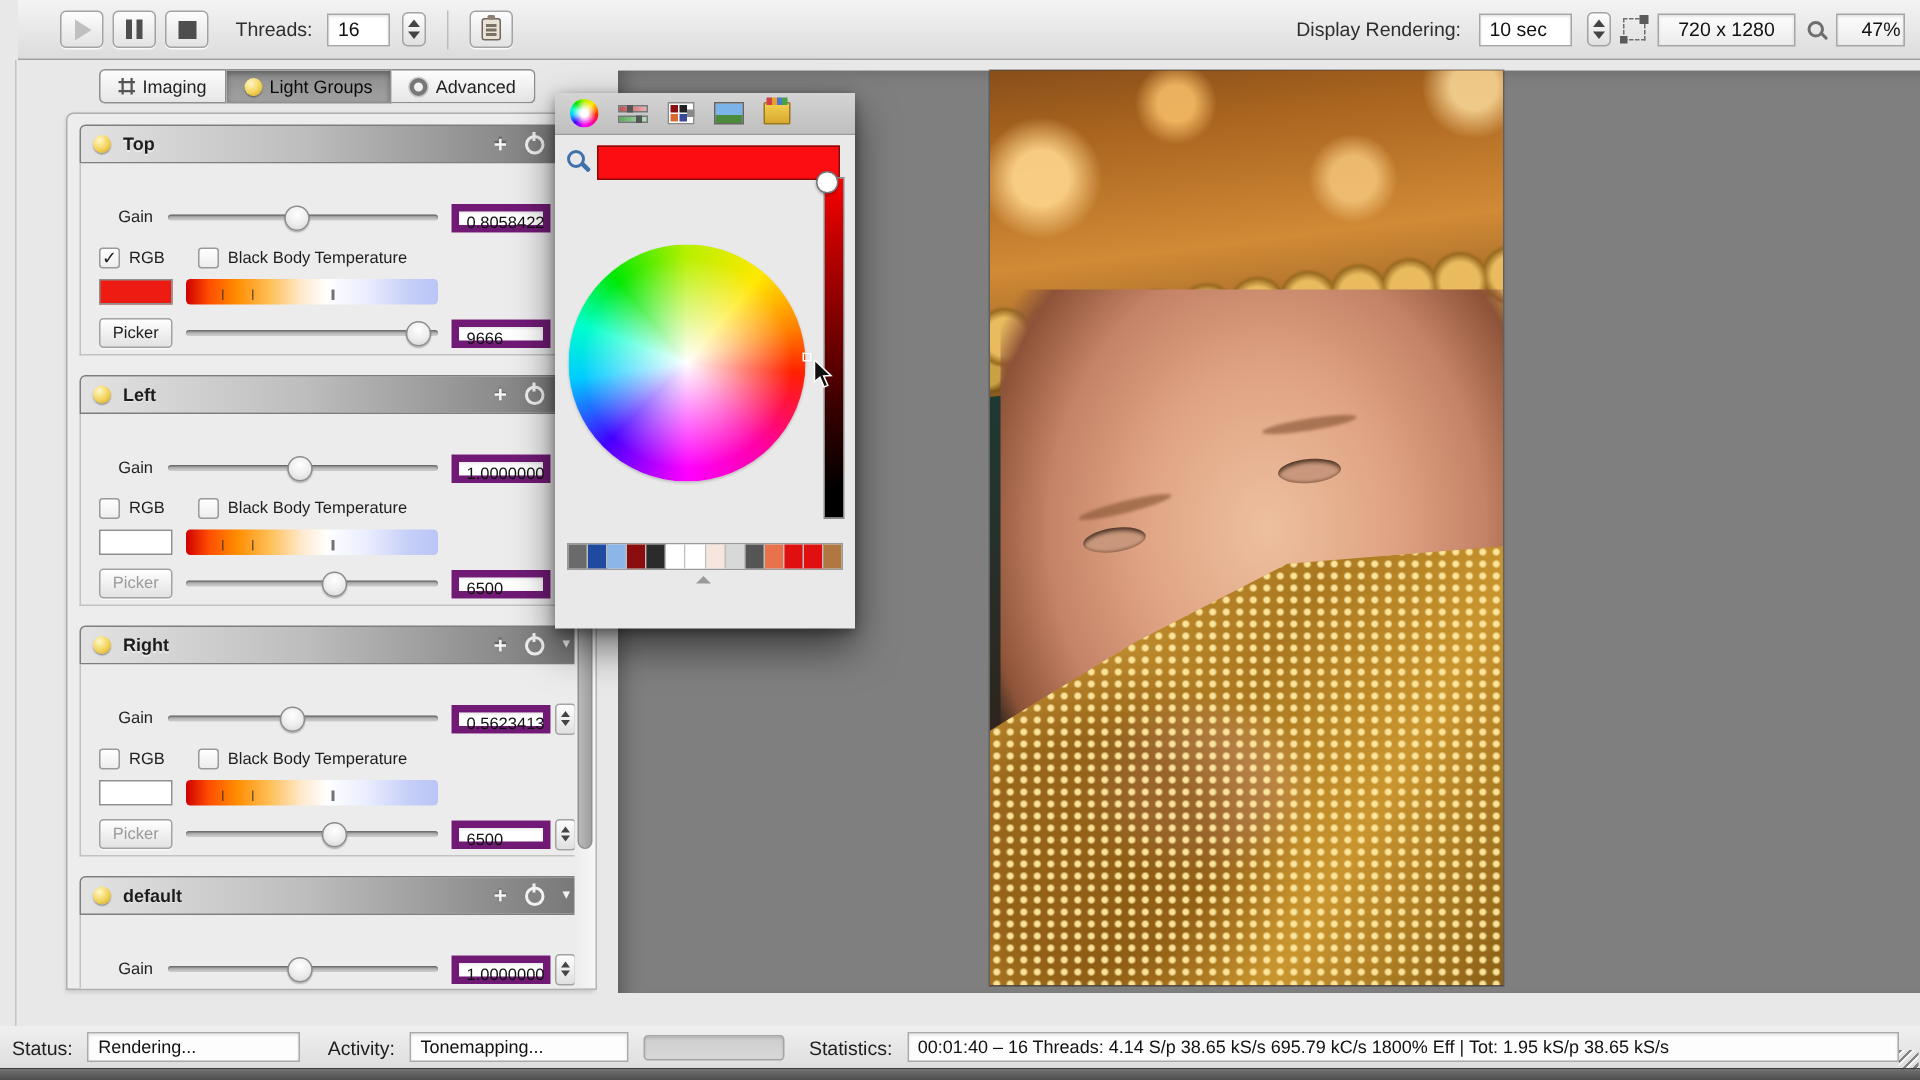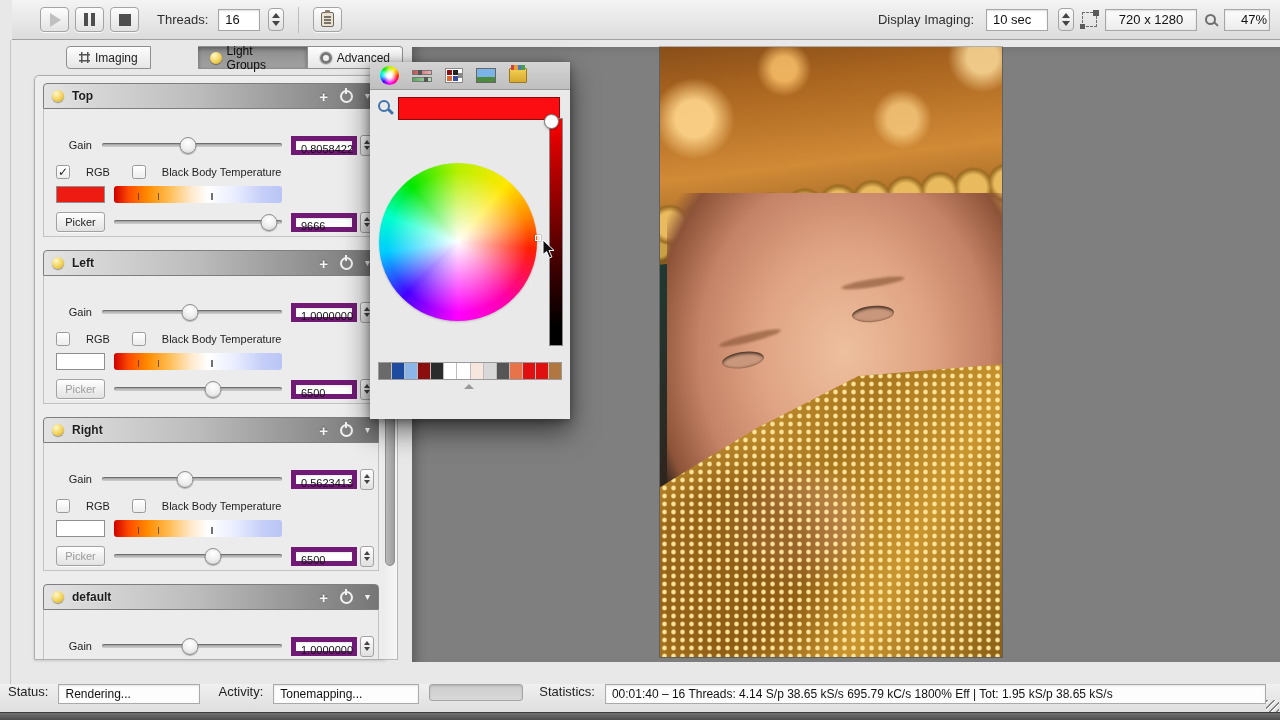--- a/index.html
+++ b/index.html
@@ -89,31 +89,31 @@
       linear-gradient(120deg, #d6a23c 0%, #a9771f 45%, #c9952f 70%, #8a5f16 100%);
     background-size:9px 8px, auto, auto, auto; }
 
   
   .panel { position:absolute; left:12px; top:0; width:391px; height:644px; }
   .tabbar { position:absolute; left:54px; top:6px; height:23px; display:flex; }
   .tab { display:flex; align-items:center; gap:5px; padding:0 12px; font-size:12px; color:#222;
     border:1px solid #8f8f8f; border-left:none; background:linear-gradient(#fdfdfd,#e6e6e6); height:23px; }
   .tab:first-child { border-left:1px solid #8f8f8f; border-radius:4px 0 0 4px; }
   .tab:last-child { border-radius:0 4px 4px 0; }
-  .tab.active { background:linear-gradient(#8c8c8c,#a2a2a2); box-shadow:inset 0 2px 4px rgba(0,0,0,.35); color:#0a0a0a;margin-left:47px; }
+  .tab.active { background:linear-gradient(#8c8c8c,#a2a2a2); box-shadow:inset 0 2px 4px rgba(0,0,0,.35); color:#0a0a0a; }
   .ic-frame { width:11px; height:11px; position:relative;
     background:linear-gradient(#555,#555) 2px 0/1.5px 11px no-repeat, linear-gradient(#555,#555) 7.5px 0/1.5px 11px no-repeat,
       linear-gradient(#555,#555) 0 2px/11px 1.5px no-repeat, linear-gradient(#555,#555) 0 7.5px/11px 1.5px no-repeat; }
   .ic-bulb { width:12px; height:12px; border-radius:50%;
     background:radial-gradient(circle at 35% 30%, #fff8c8 0%, #f2d258 55%, #c89c22 100%);
     box-shadow:0 1px 1px rgba(0,0,0,.35); }
   .ic-gear { width:12px; height:12px; border-radius:50%; border:3.5px solid #787878; background:transparent;
     box-shadow:0 0 0 1px rgba(0,0,0,.15); }
 
-  .groups-box { position:absolute; left:22px; top:35px; width:352px; height:585px;
+  .groups-box { position:absolute; left:32px; top:35px; width:352px; height:585px;
     background:#ededed; border:1px solid #aeaeae; border-radius:5px 5px 0 0; overflow:hidden;
     box-shadow:0 1px 3px rgba(0,0,0,.15); }
   .scrollbar { position:absolute; left:371px; top:35px; width:15px; height:585px;
     background:linear-gradient(90deg,#ececec,#f7f7f7); border:1px solid #b8b8b8; border-left:none; }
   .scroll-thumb { position:absolute; left:1.5px; top:2px; width:10px; height:488px; border-radius:6px;
     background:linear-gradient(90deg,#b9b9b9,#9f9f9f); border:1px solid #8f8f8f; }
 
   .group { position:absolute; left:8px; width:336px; height:154px; }
   .g0 { top:7px; } .g1 { top:174px; } .g2 { top:341px; } .g3 { top:508px; }
   .g-header { height:26px; border:1px solid #7e7e7e; border-radius:4px 4px 0 0;
@@ -141,21 +141,21 @@
     background:radial-gradient(circle at 50% 32%, #ffffff 0%, #ededed 55%, #cfcfcf 100%);
     border:1px solid #8c8c8c; box-shadow:0 1px 1px rgba(0,0,0,.25); }
   .valfield { width:66px; height:19px; background:#fff; border:5px solid #701a75; font-size:11px; color:#111;
     line-height:17px; padding-left:5px; box-shadow:inset 0 1px 2px rgba(0,0,0,.1); }
   .mini-stepper { width:14px; height:21px; margin-left:3px; border:1px solid #a3a3a3; border-radius:3px;
     background:linear-gradient(#fdfdfd,#e0e0e0); display:flex; flex-direction:column; align-items:center; justify-content:center; gap:2.5px; }
   .mini-stepper .up { width:0;height:0;border-left:3.5px solid transparent;border-right:3.5px solid transparent;border-bottom:4px solid #444; }
   .mini-stepper .dn { width:0;height:0;border-left:3.5px solid transparent;border-right:3.5px solid transparent;border-top:4px solid #444; }
   .cb { width:14px; height:14px; border:1px solid #9a9a9a; border-radius:2.5px; background:linear-gradient(#ffffff,#ededed);
     font-size:12px; font-weight:bold; color:#1a1a1a; text-align:center; line-height:12px; }
-  .cb-label { font-size:11px; color:#1e1e1e; margin-left:16px; }
+  .cb-label { font-size:11px; color:#1e1e1e; margin-left:6px; }
   .cb2 { margin-left:22px; }
   .swatch { width:49px; height:17px; margin-left:12px; border:1px solid #8f8f8f; }
   .bb-gradient { flex:1; height:17px; margin-left:9px; margin-right:96px; border-radius:3px; position:relative;
     background:linear-gradient(90deg,#cf0000 0%,#ff4d00 9%,#ff8c00 20%,#ffbe55 33%,#ffe9cd 46%,#ffffff 56%,#e9edff 72%,#c6cff8 88%,#b9c5f6 100%); }
   .bb-tick { position:absolute; bottom:3px; width:1.5px; height:7px; background:rgba(40,40,40,.65); }
   .picker-btn { width:49px; height:20px; margin-left:12px; margin-right:9px; border:1px solid #a2a2a2; border-radius:3px;
     background:linear-gradient(#ffffff,#e2e2e2); font-size:11px; color:#1e1e1e; text-align:center; line-height:18px;
     box-shadow:0 1px 0 rgba(255,255,255,.7); }
   .picker-btn.disabled { color:#9b9b9b; }
 
@@ -205,21 +205,21 @@
   .cursor-arrow { position:absolute; left:172px; top:150px; }
   .swatch-row { position:absolute; left:8px; top:272px; width:184px; height:18px; border:1px solid #9a9a9a;
     background:#fff; display:flex; }
   .swatch-cell { flex:1; border-right:1px solid #bdbdbd; }
   .swatch-cell:last-child { border-right:none; }
   .dlg-dimple { position:absolute; left:94px; top:294px; width:0; height:0;
     border-left:5px solid transparent; border-right:5px solid transparent; border-bottom:5px solid #9a9a9a; }
 
   
   .statusbar { position:absolute; left:0; top:684px; width:1280px; height:28px; background:linear-gradient(#f0f0f0,#dedede);
-    display:flex; font-size:13px; color:#1e1e1e; }
+    display:flex; align-items:center; font-size:13px; color:#1e1e1e; }
   .sb-label { margin-left:8px; }
   .sb-field { height:20px; background:#fdfdfd; border:1px solid #aaa; box-shadow:inset 0 1px 2px rgba(0,0,0,.1);
     font-size:12px; color:#111; display:flex; align-items:center; padding-left:6px; margin-left:10px; }
   .f-status { width:142px; }
   .f-activity { width:146px; }
   .progress { width:94px; height:17px; margin-left:10px; border:1px solid #a5a5a5; border-radius:3px;
     background:linear-gradient(#cdcdcd,#d9d9d9); box-shadow:inset 0 1px 2px rgba(0,0,0,.15); }
   .f-stats { flex:1; margin-right:14px; font-size:12px; white-space:nowrap; overflow:hidden; }
   .grip { position:absolute; right:1px; top:16px; width:13px; height:13px;
     background:repeating-linear-gradient(135deg, rgba(90,90,90,.7) 0 1.5px, rgba(255,255,255,.6) 1.5px 3px, transparent 3px 5px); }
@@ -250,21 +250,21 @@
       <div class="stepper">
           <span class="up"></span>
           <span class="dn"></span>
         </div>
       <div class="tb-sep"></div>
       <div class="tb-btn">
           <span class="clipboard"></span>
         </div>
     </div>
     <div class="tb-right">
-      <span class="tb-label">Display Imaging:</span>
+      <span class="tb-label">Display Rendering:</span>
       <div class="tb-field interval-field">10 sec</div>
       <div class="stepper">
           <span class="up"></span>
           <span class="dn"></span>
         </div>
       <span class="sel-icon"></span>
       <div class="tb-field res-field">720 x 1280</div>
       <span class="mag"></span>
       <div class="tb-field zoom-field">47%</div>
     </div>

